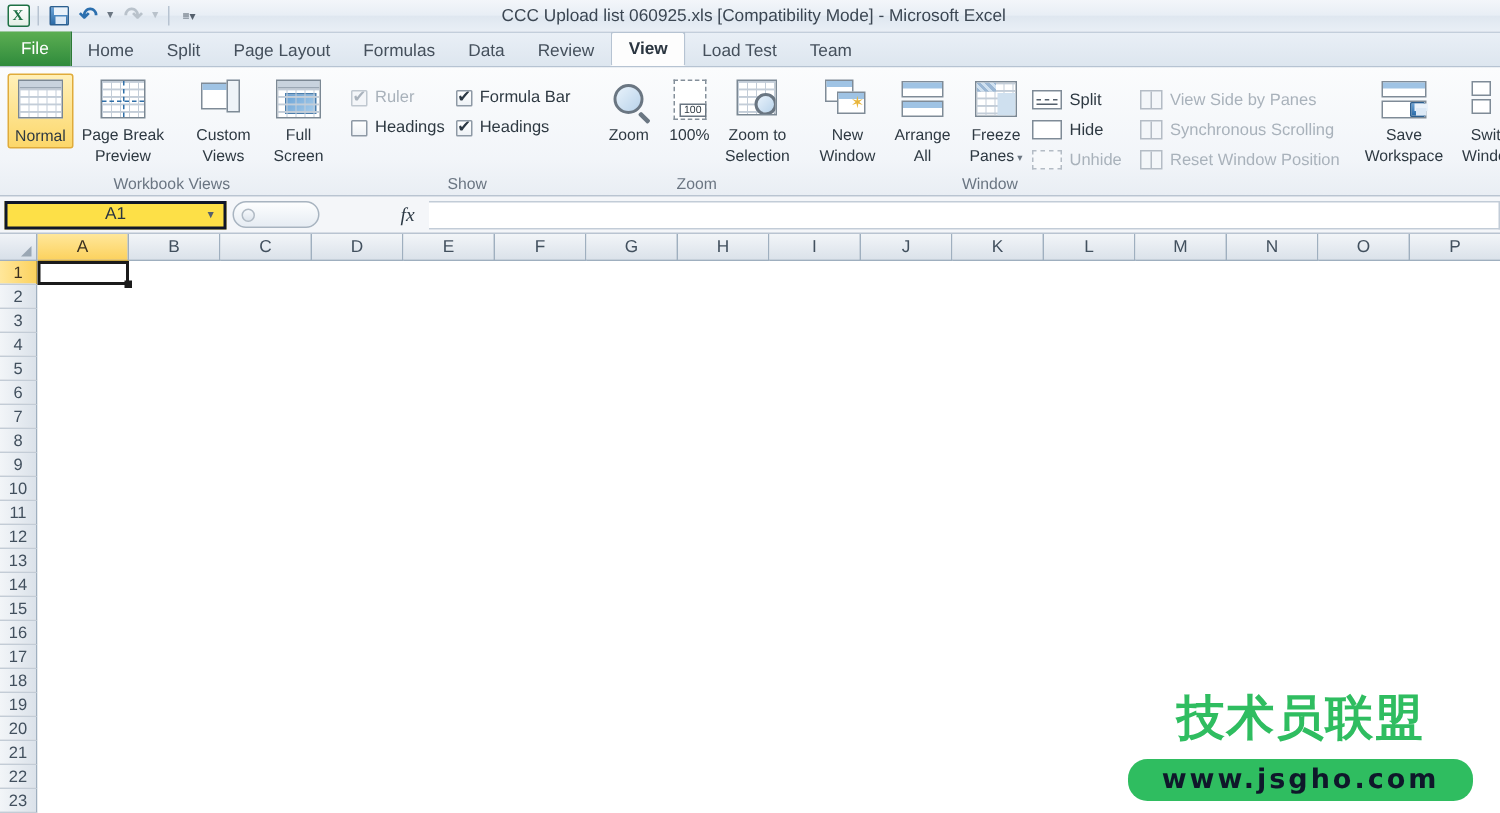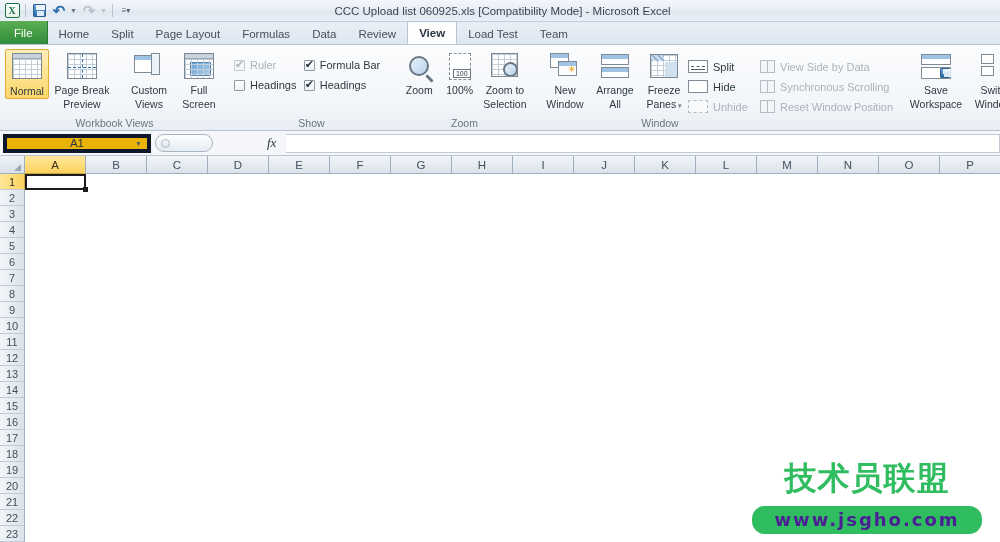--- a/index.html
+++ b/index.html
@@ -127,21 +127,21 @@
   .sbs-ico { width: 15px; height: 13px; border: 1px solid #b4bcc5; background: #f3f6f9; position: relative; }
   .sbs-ico::after { content:""; position:absolute; left:6px; top:0; bottom:0; width:1px; background:#b4bcc5; }
 
   
   .fbar {
     height: 25px; width: 100%; display: flex; align-items: center;
     background: #f4f6f9; border-bottom: 1px solid #b9c4d1;
   }
   .namebox {
     width: 148px; height: 19px; margin-left: 3px;
-    background: #eab308; border: 4px solid #0f172a;
+    background: #fde047; border: 2px solid #0f172a;
     display: flex; align-items: center; justify-content: center; position: relative;
     font-size: 11.5px; color: #2a3540;
   }
   .namebox .dd { position: absolute; right: 5px; font-size: 7px; color: #55606c; }
   .fb-mid { display: flex; align-items: center; gap: 0px; padding: 0 4px; }
   .pill {
     width: 58px; height: 18px; border: 1px solid #a8b4c0; border-radius: 9px;
     background: linear-gradient(to bottom,#fdfefe,#e6ecf3);
     display: flex; align-items: center; padding-left: 5px;
   }
@@ -181,21 +181,21 @@
   }
   .fill-handle { position: absolute; left: 58px; top: 13px; width: 5px; height: 5px; background: #1b1b1b; }
 
   
   .watermark { position: absolute; right: 18px; bottom: 8px; width: 230px; text-align: center; }
   .wm-cn {
     font-size: 32px; font-weight: bold; color: #2fbd60; line-height: 48px;
     letter-spacing: 1px; font-family: "DejaVu Sans", sans-serif;
   }
   .wm-url {
-    margin-top: 4px; background: #2fbd60; color: #4c1d95; border-radius: 13px;
+    margin-top: 4px; background: #2fbd60; color: #0f172a; border-radius: 13px;
     font-size: 18px; font-weight: bold; letter-spacing: 2px; padding: 3px 0 4px;
     font-family: "DejaVu Sans", sans-serif;
   }
 </style>
 </head>
 <body>
 
 <div id="app">
 
   <div class="titlebar">
@@ -405,21 +405,21 @@
           </div>
           <div class="smallbtn dim">
             <span class="unhideico"></span>
             <span>Unhide</span>
           </div>
         </div>
 
         <div style="display:flex;flex-direction:column;padding-top:4px;width:140px">
           <div class="smallbtn dim">
             <span class="sbs-ico"></span>
-            <span>View Side by Data</span>
+            <span>View Side by Panes</span>
           </div>
           <div class="smallbtn dim">
             <span class="sbs-ico"></span>
             <span>Synchronous Scrolling</span>
           </div>
           <div class="smallbtn dim">
             <span class="sbs-ico"></span>
             <span>Reset Window Position</span>
           </div>
         </div>

